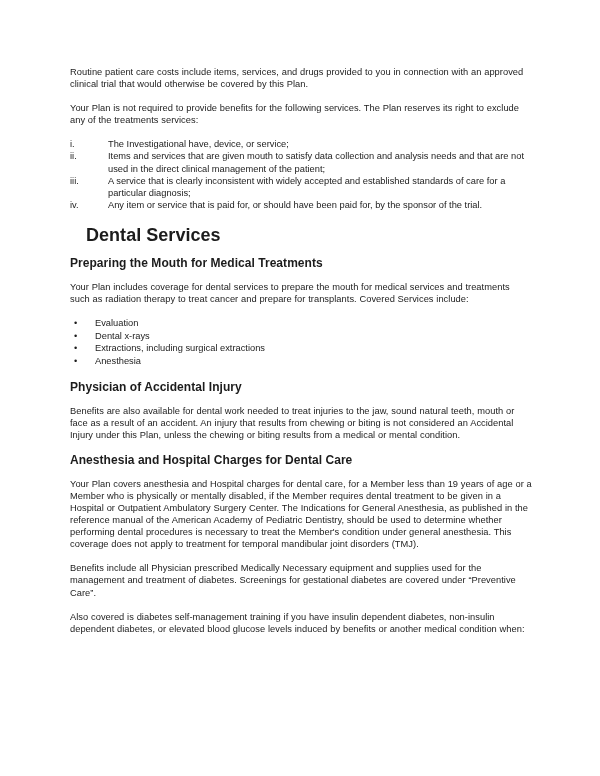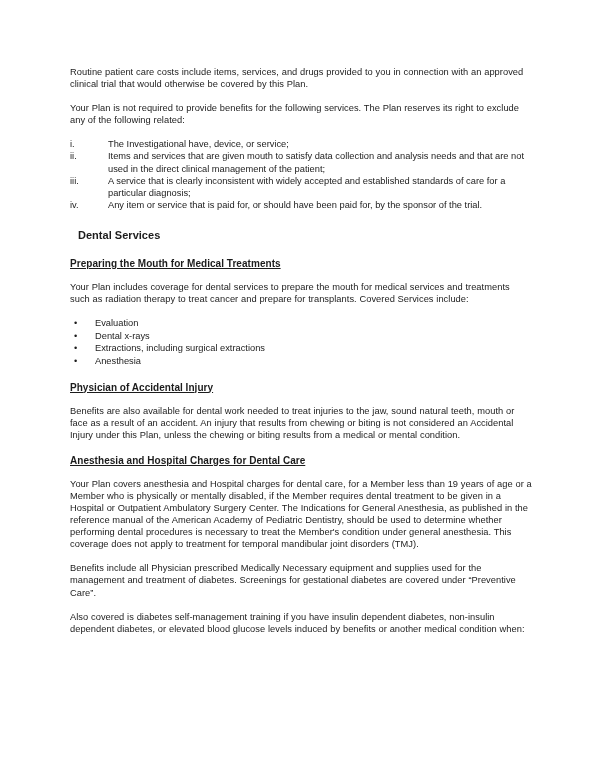--- a/index.html
+++ b/index.html
@@ -32,33 +32,32 @@
   }
   p.body-text {
     margin: 0 0 12px 0;
     font-size: 9.3px;
     line-height: 12.1px;
     text-align: left;
     letter-spacing: 0.004em;
     word-spacing: 0.015em;
   }
   h2.section-heading {
-    margin: 16px 0 13px 8px;
-    font-size: 11px;
+    margin: 16px 0 13px 16px;
+    font-size: 18px;
     line-height: 17px;
     font-weight: bold;
     letter-spacing: 0.002em;
   }
   h3.sub-heading {
     margin: 13px 0 11px 0;
-    font-size: 10px;
+    font-size: 12px;
     line-height: 13px;
     font-weight: bold;
     letter-spacing: 0.004em;
-    text-decoration: underline;
   }
   ol.roman-list {
     list-style: none;
     margin: 0 0 12px 0;
     padding: 0;
   }
   ol.roman-list > li {
     position: relative;
     padding-left: 38px;
     font-size: 9.3px;
@@ -106,21 +105,21 @@
 </head>
 <body>
 
 <div class="page">
 
   <div class="content">
 
     <p class="body-text tight-top">Routine patient care costs include items, services, and drugs provided to you in connection with an approved clinical trial that would otherwise be covered by this Plan.</p>
 
 
-    <p class="body-text">Your Plan is not required to provide benefits for the following services.  The Plan reserves its right to exclude any of the following related:</p>
+    <p class="body-text">Your Plan is not required to provide benefits for the following services.  The Plan reserves its right to exclude any of the treatments services:</p>
 
     <ol class="roman-list">
       <li>
         <span class="marker">i.</span>
         <span>The Investigational have, device, or service;</span>
       </li>
       <li>
         <span class="marker">ii.</span>
         <span>Items and services that are given mouth to satisfy data collection and analysis needs and that are not used in the direct clinical management of the patient;</span>
       </li>

